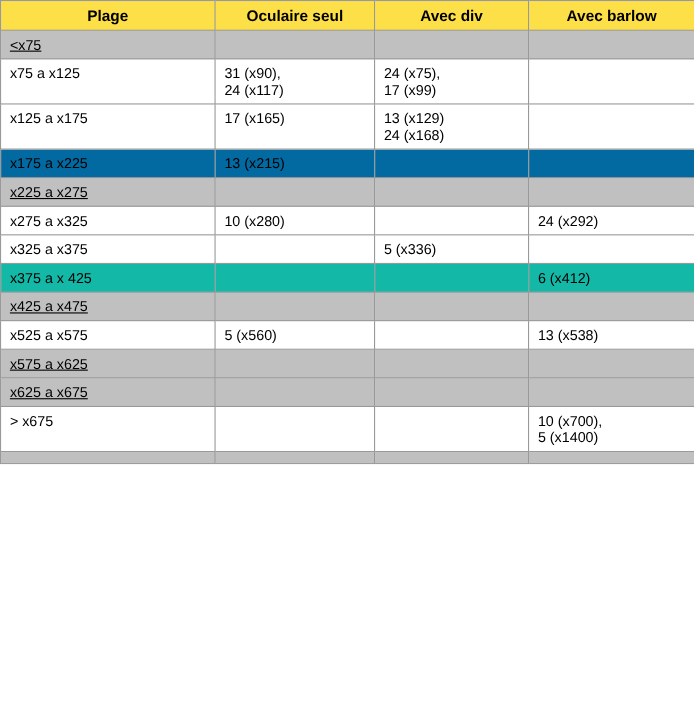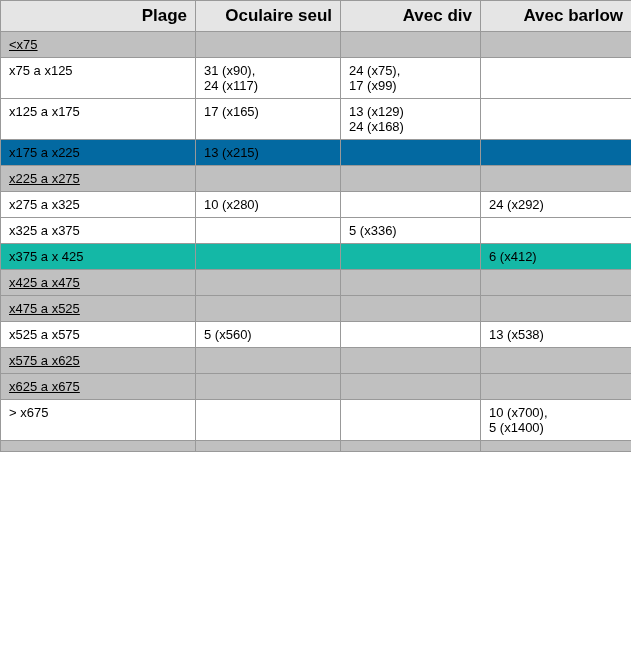--- a/index.html
+++ b/index.html
@@ -21,24 +21,24 @@
       table-layout: fixed;
     }
 
     th, td {
       border: 1px solid #999;
       padding: 5px 8px;
       vertical-align: top;
     }
 
     th {
-      background: #e5e5e5;
+      background: #fde047;
       font-weight: bold;
-      font-size: 17px;
-      text-align: right;
+      font-size: 14px;
+      text-align: center;
     }
 
     col.col-plage { width: 195px; }
     col.col-oculaire { width: 145px; }
     col.col-div { width: 140px; }
     col.col-barlow { width: 151px; }
 
     tr.row-gray td {
       background: #c0c0c0;
       text-decoration: underline;
@@ -122,26 +122,20 @@
         <td></td>
         <td></td>
         <td>6 (x412)</td>
       </tr>
       <tr class="row-gray">
         <td>x425 a x475</td>
         <td></td>
         <td></td>
         <td></td>
       </tr>
-      <tr class="row-gray">
-        <td>x475 a x525</td>
-        <td></td>
-        <td></td>
-        <td></td>
-      </tr>
       <tr class="row-white">
         <td>x525 a x575</td>
         <td>5 (x560)</td>
         <td></td>
         <td>13 (x538)</td>
       </tr>
       <tr class="row-gray">
         <td>x575 a x625</td>
         <td></td>
         <td></td>

